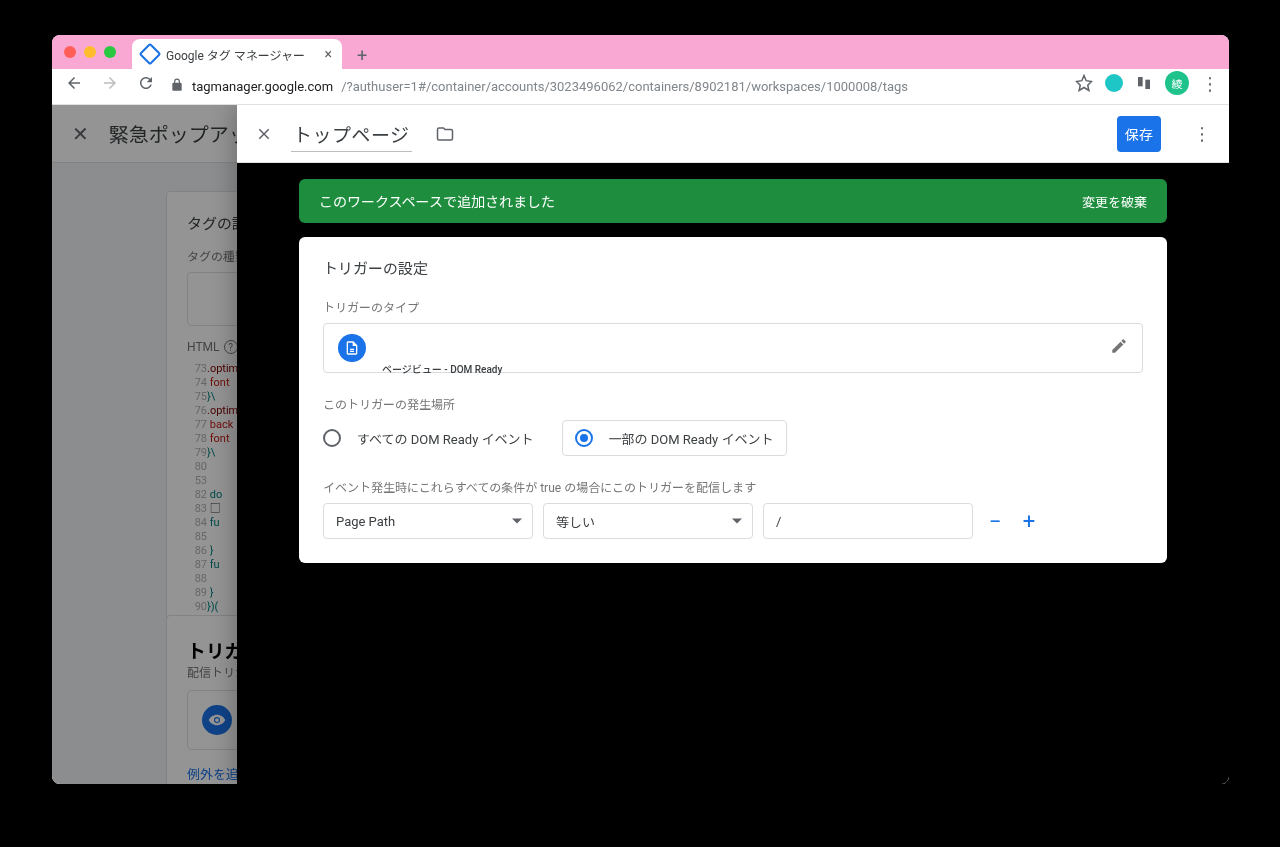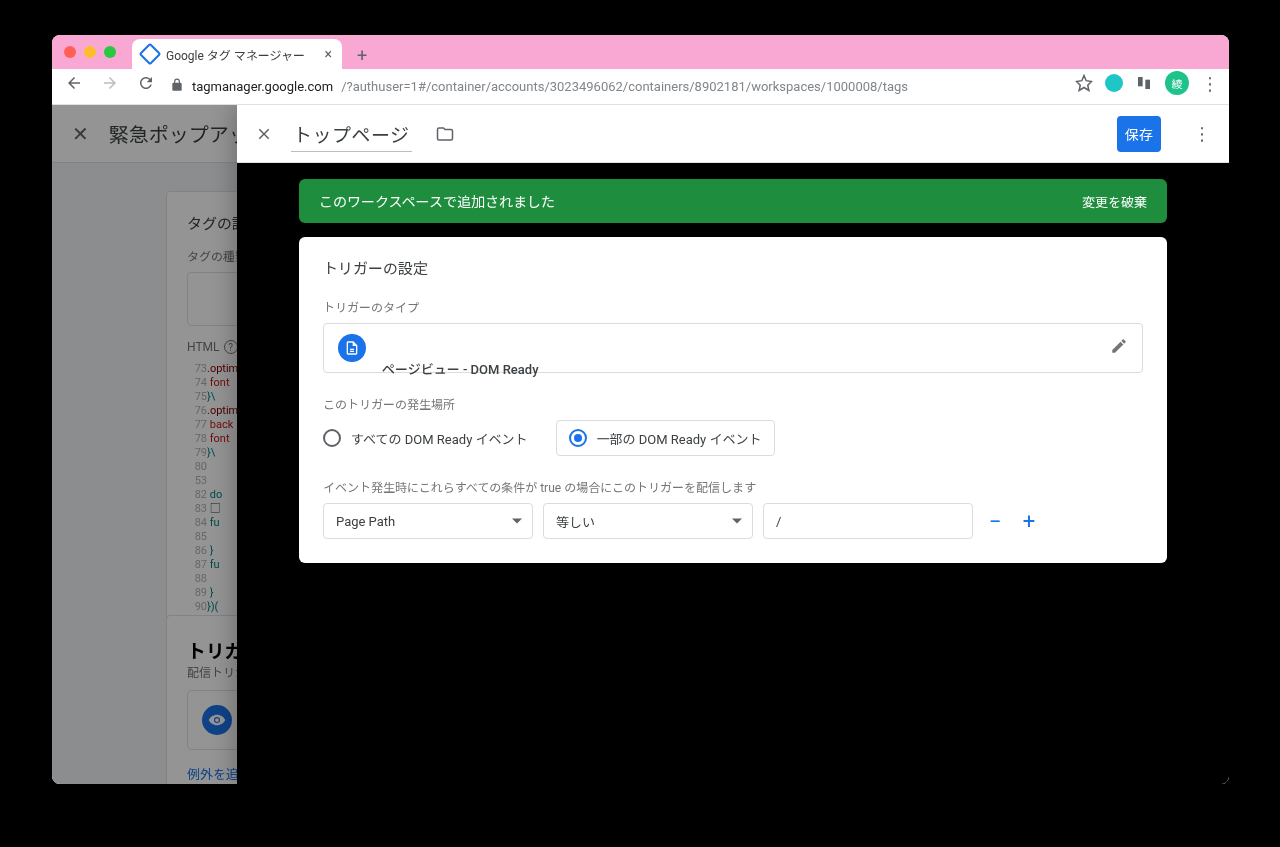--- a/index.html
+++ b/index.html
@@ -68,25 +68,25 @@
 .p2-header .more { color:#5f6368; margin-left:14px; font-size:18px; cursor:pointer; }
 .p2-body { padding:16px 62px 40px; overflow:auto; }
 .greenbar { background:#1e8e3e; color:#fff; border-radius:6px; height:44px; display:flex; align-items:center; padding:0 20px; font-size:14px; margin-bottom:14px; }
 .greenbar .discard { margin-left:auto; font-size:13px; cursor:pointer; }
 .card { background:#fff; border-radius:6px; box-shadow:0 1px 3px rgba(0,0,0,.12); padding:20px 24px 24px; }
 .card h3 { font-size:15px; font-weight:400; color:#3c4043; margin-bottom:20px; }
 .sublabel { font-size:12px; color:#757575; margin-bottom:8px; }
 .typebox { border:1px solid #dadce0; border-radius:4px; height:50px; display:flex; align-items:center; padding:0 14px; gap:16px; margin-bottom:22px; }
 .typebox .ticon { width:28px; height:28px; border-radius:50%; background:#1a73e8; display:flex; align-items:center; justify-content:center; }
 .typebox .ticon svg{width:16px;height:16px;fill:#fff;}
-.typebox .tlabel { font-size:13px; color:#3c4043; font-weight:500;margin-top:40px; }
+.typebox .tlabel { font-size:10px; color:#3c4043; font-weight:500;margin-top:40px; }
 .typebox .pen { margin-left:auto; color:#757575; cursor:pointer; }
 .typebox .pen svg{width:18px;height:18px;fill:currentColor;}
 .radios { display:flex; gap:28px; margin-bottom:22px; }
-.radio { display:flex; align-items:center; gap:10px; font-size:13px; color:#3c4043; cursor:pointer; }
+.radio { display:flex; align-items:center; gap:16px; font-size:13px; color:#3c4043; cursor:pointer; }
 .rcircle { width:18px; height:18px; border:2px solid #5f6368; border-radius:50%; position:relative; }
 .radio.sel .rcircle { border-color:#1a73e8; }
 .radio.sel .rcircle::after { content:""; position:absolute; inset:3px; background:#1a73e8; border-radius:50%; }
 .condrow { display:flex; gap:10px; align-items:center; }
 .sel { position:relative; border:1px solid #dadce0; border-radius:4px; height:36px; background:#fff; display:flex; align-items:center; padding:0 12px; font-size:13px; color:#3c4043; cursor:pointer; }
 .sel .caret { position:absolute; right:10px; top:50%; transform:translateY(-50%); width:0; height:0; border-left:5px solid transparent; border-right:5px solid transparent; border-top:5px solid #5f6368; }
 .sel.var { width:210px; }
 .sel.op { width:210px; }
 .valin { border:1px solid #dadce0; border-radius:4px; height:36px; padding:0 12px; font-size:13px; width:210px; font-family:inherit; color:#3c4043; }
 .rowbtn { width:24px; height:24px; display:flex; align-items:center; justify-content:center; color:#1a73e8; font-size:22px; cursor:pointer; }

